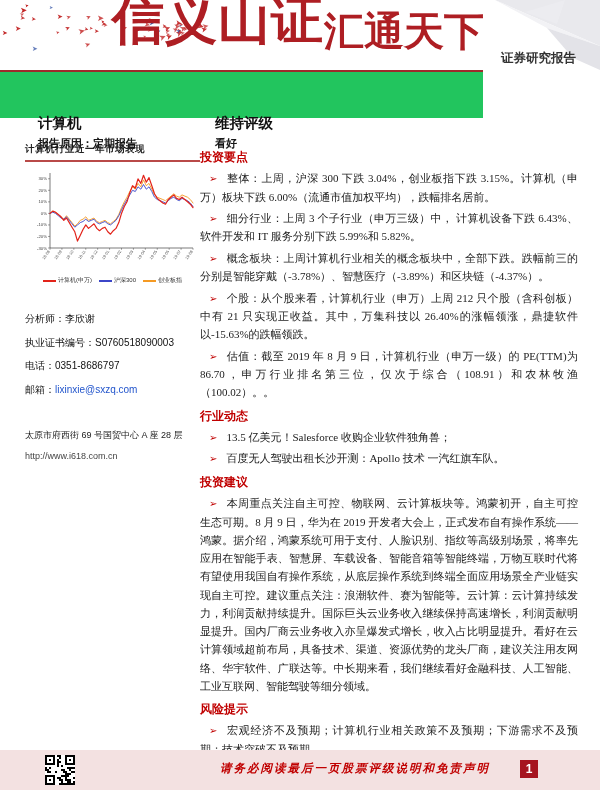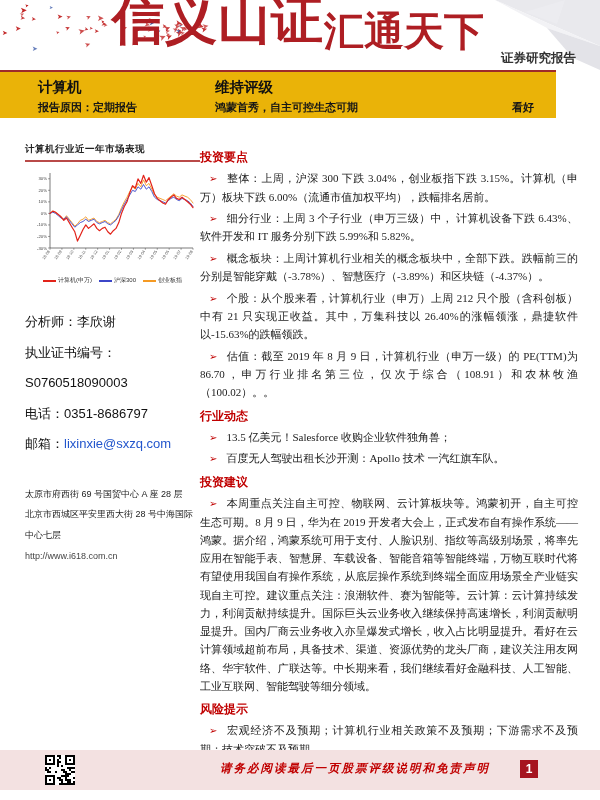--- a/index.html
+++ b/index.html
@@ -10,45 +10,45 @@
   .corner-pattern{position:absolute;right:0;top:0;}
   .flock{position:absolute;left:0;top:2px;width:235px;height:64px;overflow:hidden;}
   .flock span{position:absolute;font-size:7px;line-height:1;user-select:none;}
   .brand{position:absolute;left:112px;top:-14px;white-space:nowrap;color:#ae1e23;
          font-weight:bold;font-family:"Liberation Serif","DejaVu Serif",serif;}
   .brand .b1{font-size:52px;letter-spacing:1px;}
   .brand .b2{font-size:40px;position:relative;top:7px;letter-spacing:0px;}
   .report-type{position:absolute;right:24px;top:50px;font-size:12.5px;font-weight:bold;color:#333;
                font-family:"Liberation Sans","DejaVu Sans",sans-serif;}
   
-  .band-pink{position:absolute;left:0;top:70px;width:556px;height:48px;background:#eab308;
+  .band-pink{position:absolute;left:0;top:70px;width:483px;height:48px;background:#22c55e;
              border-top:2px solid #9d2b2b;box-sizing:border-box;
              font-family:"Liberation Sans","DejaVu Sans",sans-serif;}
   .band-row{position:absolute;left:38px;right:22px;display:flex;align-items:baseline;}
   .band-row.r1{top:6px;}
   .band-row.r2{top:28px;}
   .band-cell-left{width:177px;flex:none;}
   .band-cell-mid{flex:1;}
-  .band-cell-right{flex:none;text-align:left;}
+  .band-cell-right{flex:none;text-align:left;margin-top:36px;}
   .r1 .band-cell-left,.r1 .band-cell-mid,.r1 .band-cell-right{font-size:14.5px;font-weight:bold;color:#111;}
   .r2 .band-cell-left,.r2 .band-cell-mid,.r2 .band-cell-right{font-size:11px;font-weight:bold;color:#161616;}
   .band-red{position:absolute;left:0;top:118px;width:600px;height:19px;background:#bd5350;
             font-family:"Liberation Sans","DejaVu Sans",sans-serif;}
   .band-red .date{position:absolute;left:38px;top:3px;font-size:11px;font-weight:bold;color:#7c1d22;}
   .band-red .cat{position:absolute;right:22px;top:3px;font-size:11px;font-weight:bold;color:#fff;}
   
   .body-wrap{position:absolute;left:25px;top:143px;right:22px;bottom:52px;display:flex;}
   .sidebar{width:175px;flex:none;font-family:"Liberation Sans","DejaVu Sans",sans-serif;}
   .chart-title{font-size:9.5px;font-weight:bold;color:#222;letter-spacing:.5px;}
   .chart-rule{height:2px;background:#b94a48;margin:4px 0 4px 0;}
   .legend{display:flex;justify-content:center;gap:7px;margin-top:-2px;}
   .legend .li{display:flex;align-items:center;gap:2px;font-size:6px;color:#333;}
   .legend .sw{width:13px;height:2px;}
   .kv-block{margin-top:22px;}
-  .kv{font-size:13px;color:#111;line-height:2.35;}
+  .kv{font-size:10px;color:#111;line-height:2.35;}
   .kv .v.link{color:#2255cc;}
   .addr-block{margin-top:24px;}
   .addr-line{font-size:9px;color:#222;line-height:2.3;}
   .main{flex:1;margin-left:0;text-align:justify;}
   .section-heading{color:#c00000;font-size:12px;font-weight:bold;margin:6px 0 3px 0;
                    font-family:"Liberation Sans","DejaVu Sans",sans-serif;}
   .main p.bullet{font-size:11px;line-height:1.66;margin:1px 0 3px 0;text-indent:9px;}
   .bullet-arrow{color:#c00000;font-size:10px;margin-right:9px;font-family:"DejaVu Sans",sans-serif;}
   .lead{font-weight:normal;}
   
@@ -140,21 +140,20 @@
     <div class="report-type">证券研究报告</div>
   </div>
 
   <div class="band-pink">
     <div class="band-row r1">
       <div class="band-cell-left">计算机</div>
       <div class="band-cell-right">维持评级</div>
     </div>
     <div class="band-row r2">
       <div class="band-cell-left">报告原因：定期报告</div>
-      <div class="band-cell-mid">鸿蒙首秀，自主可控生态可期</div>
       <div class="band-cell-right">看好</div>
     </div>
   </div>
 
 
   <div class="body-wrap">
     <div class="sidebar">
       <div class="chart-title">计算机行业近一年市场表现</div>
       <div class="chart-rule"></div>
       <svg id="chart" width="175" height="108" viewBox="0 0 175 108">
@@ -219,21 +218,20 @@
           </div>
         </div>
       <div class="kv-block" id="analyst">
           <div class="kv"><span class="k">分析师：</span><span class="v">李欣谢</span></div>
           <div class="kv"><span class="k">执业证书编号：</span><span class="v">S0760518090003</span></div>
           <div class="kv"><span class="k">电话：</span><span class="v">0351-8686797</span></div>
           <div class="kv"><span class="k">邮箱：</span><span class="v link">lixinxie@sxzq.com</span></div>
         </div>
       <div class="addr-block" id="addr">
           <div class="addr-line">太原市府西街 69 号国贸中心 A 座 28 层</div>
-          <div class="addr-line">北京市西城区平安里西大街 28 号中海国际中心七层</div>
           <div class="addr-line" style="color: rgb(68, 68, 68);">http://www.i618.com.cn</div>
         </div>
     </div>
     <div class="main" id="main">
         <div class="section-heading">投资要点</div>
         <p class="bullet"><span class="bullet-arrow">➢</span><span class="lead">整体：</span><span>上周，沪深 300 下跌 3.04%，创业板指下跌 3.15%。计算机（申万）板块下跌 6.00%（流通市值加权平均），跌幅排名居前。</span></p>
         <p class="bullet"><span class="bullet-arrow">➢</span><span class="lead">细分行业：</span><span>上周 3 个子行业（申万三级）中， 计算机设备下跌 6.43%、软件开发和 IT 服务分别下跌 5.99%和 5.82%。</span></p>
         <p class="bullet"><span class="bullet-arrow">➢</span><span class="lead">概念板块：</span><span>上周计算机行业相关的概念板块中，全部下跌。跌幅前三的分别是智能穿戴（-3.78%）、智慧医疗（-3.89%）和区块链（-4.37%）。</span></p>
         <p class="bullet"><span class="bullet-arrow">➢</span><span class="lead">个股：</span><span>从个股来看，计算机行业（申万）上周 212 只个股（含科创板）中有 21 只实现正收益。其中，万集科技以 26.40%的涨幅领涨，鼎捷软件以-15.63%的跌幅领跌。</span></p>
         <p class="bullet"><span class="bullet-arrow">➢</span><span class="lead">估值：</span><span>截至 2019 年 8 月 9 日，计算机行业（申万一级）的 PE(TTM)为 86.70，申万行业排名第三位，仅次于综合（108.91）和农林牧渔（100.02）。。</span></p>

